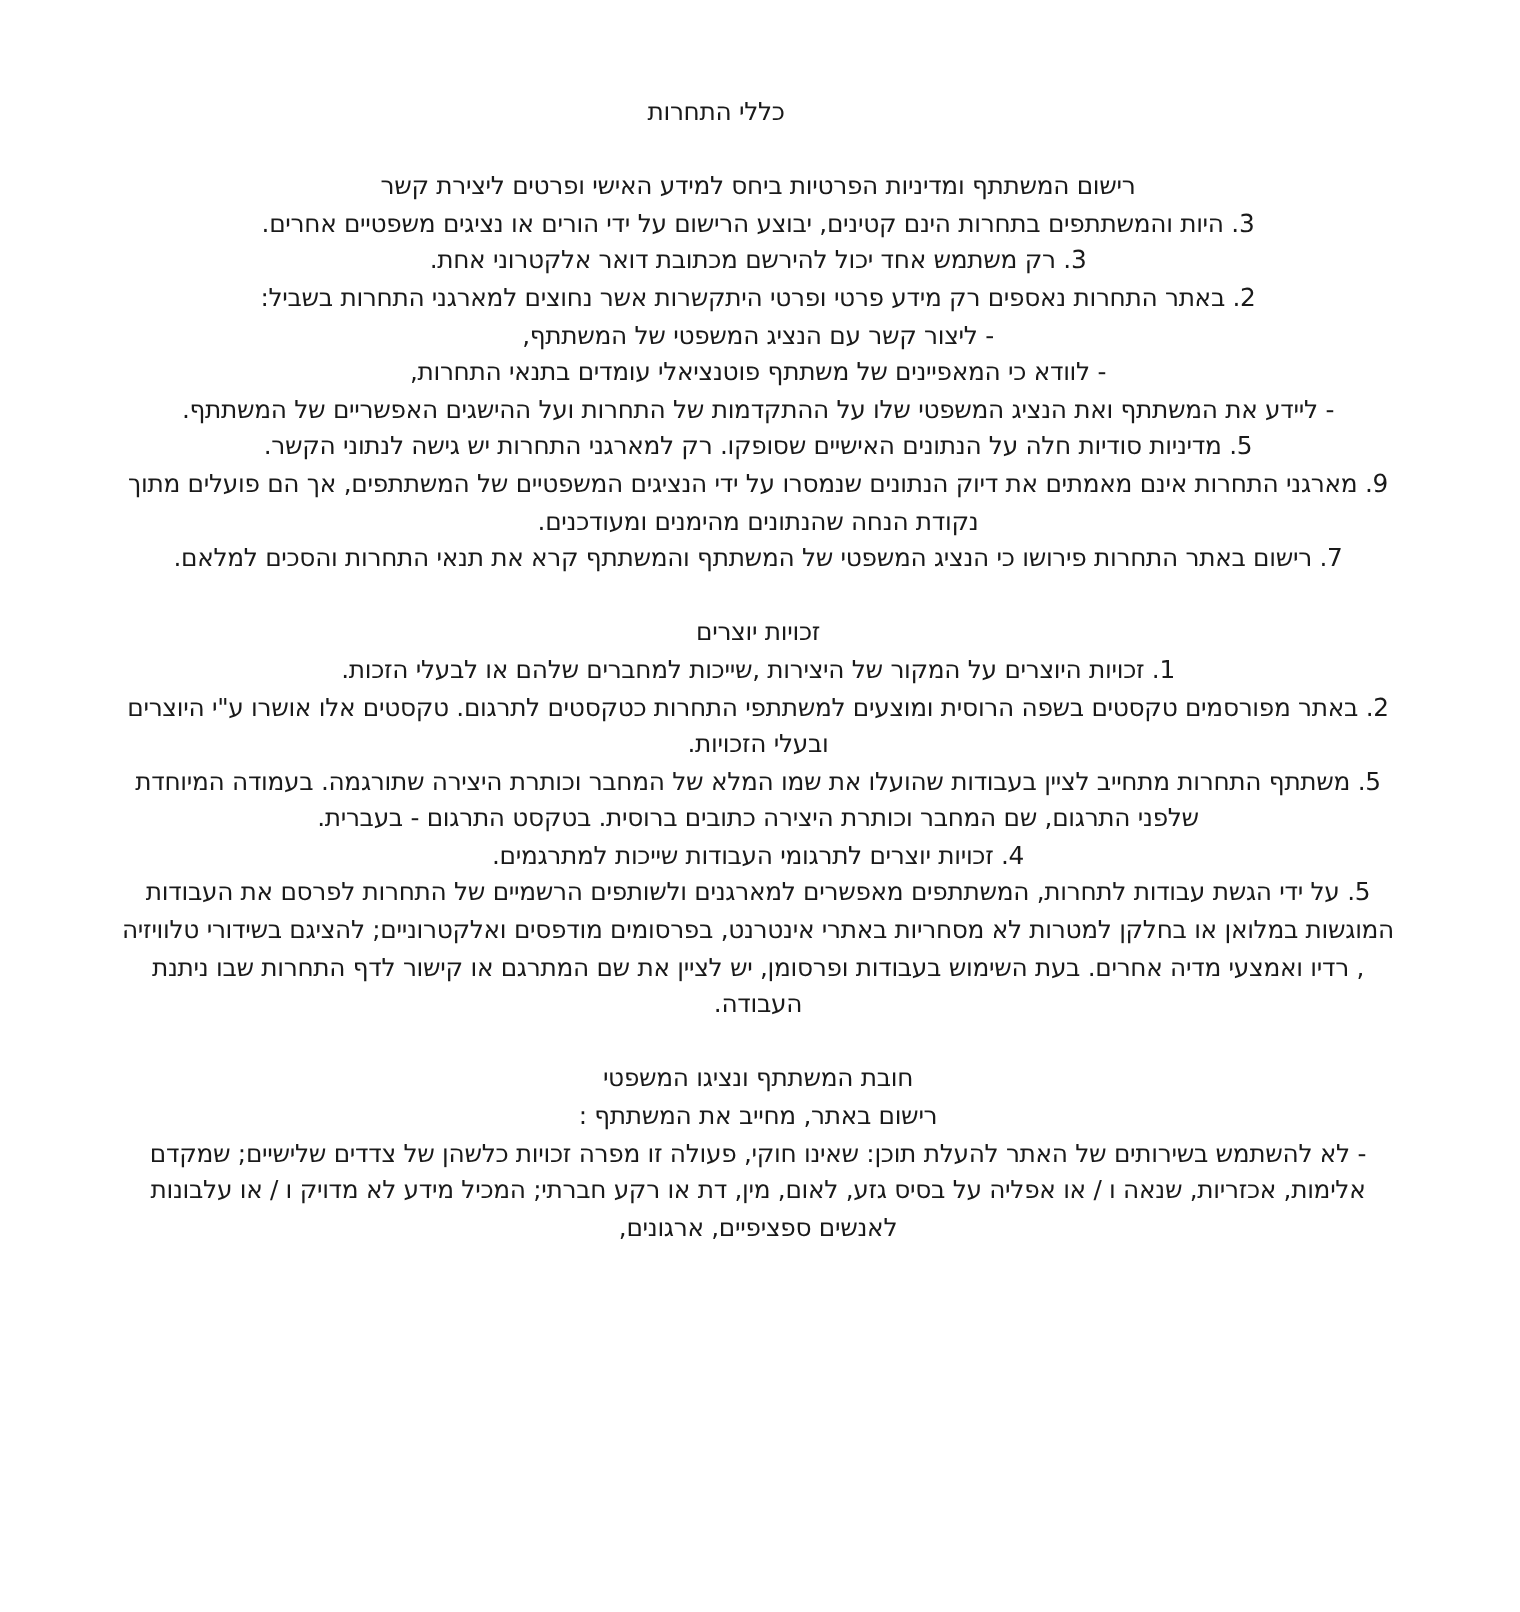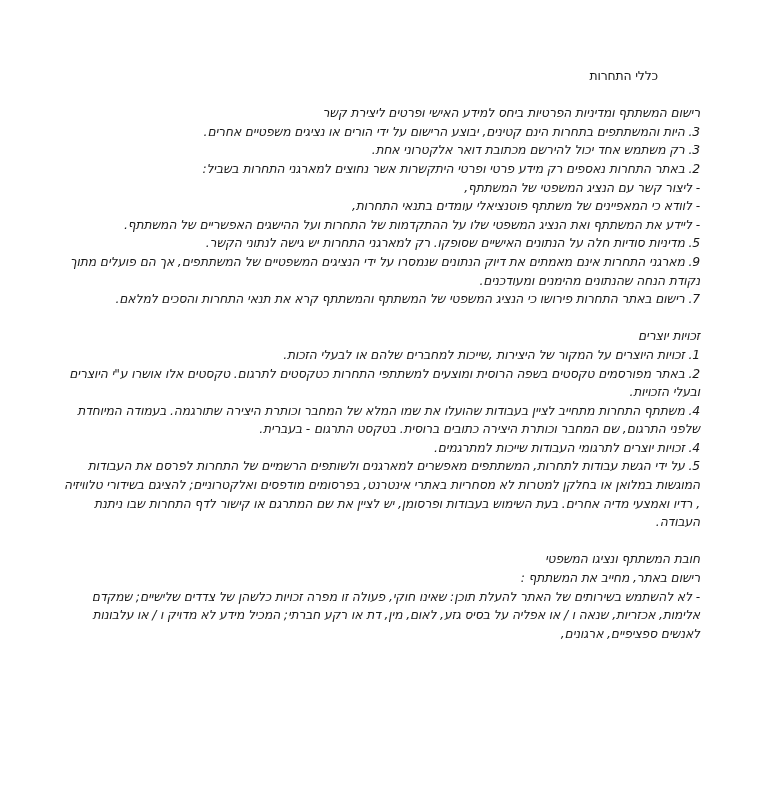--- a/index.html
+++ b/index.html
@@ -14,34 +14,32 @@
       position: relative;
       font-family: "DejaVu Sans", sans-serif;
       color: #1a1a1a;
     }
     .page {
       position: absolute;
       left: 58px;
       top: 47px;
       width: 642px;
       direction: rtl;
-      text-align: right;
+      text-align: center;
       font-size: 12.4px;
       line-height: 18.6px;
       letter-spacing: -0.15px;
-      margin-top: 20px;
     }
     .title {
       margin-right: 42px;
       margin-bottom: 18.6px;
     }
     .section { margin-bottom: 18.6px; }
     .section p {
       margin: 0;
-      font-style: italic;
     }
   </style>
 </head>
 <body>
 
 <div class="page">
   <div class="title">כללי התחרות</div>
 
   <div class="section">
     <p>רישום המשתתף ומדיניות הפרטיות ביחס למידע האישי ופרטים ליצירת קשר</p>
@@ -53,21 +51,21 @@
     <p>- ליידע את המשתתף ואת הנציג המשפטי שלו על ההתקדמות של התחרות ועל ההישגים האפשריים של המשתתף.</p>
     <p>5. מדיניות סודיות חלה על הנתונים האישיים שסופקו. רק למארגני התחרות יש גישה לנתוני הקשר.</p>
     <p>9. מארגני התחרות אינם מאמתים את דיוק הנתונים שנמסרו על ידי הנציגים המשפטיים של המשתתפים, אך הם פועלים מתוך נקודת הנחה שהנתונים מהימנים ומעודכנים.</p>
     <p>7. רישום באתר התחרות פירושו כי הנציג המשפטי של המשתתף והמשתתף קרא את תנאי התחרות והסכים למלאם.</p>
   </div>
 
   <div class="section">
     <p>זכויות יוצרים</p>
     <p>1. זכויות היוצרים על המקור של היצירות ,שייכות למחברים שלהם או לבעלי הזכות.</p>
     <p>2. באתר מפורסמים טקסטים בשפה הרוסית ומוצעים למשתתפי התחרות כטקסטים לתרגום. טקסטים אלו אושרו ע"י היוצרים ובעלי הזכויות.</p>
-    <p>4. משתתף התחרות מתחייב לציין בעבודות שהועלו את שמו המלא של המחבר וכותרת היצירה שתורגמה. בעמודה המיוחדת שלפני התרגום, שם המחבר וכותרת היצירה כתובים ברוסית. בטקסט התרגום - בעברית.</p>
+    <p>5. משתתף התחרות מתחייב לציין בעבודות שהועלו את שמו המלא של המחבר וכותרת היצירה שתורגמה. בעמודה המיוחדת שלפני התרגום, שם המחבר וכותרת היצירה כתובים ברוסית. בטקסט התרגום - בעברית.</p>
     <p>4. זכויות יוצרים לתרגומי העבודות שייכות למתרגמים.</p>
     <p>5. על ידי הגשת עבודות לתחרות, המשתתפים מאפשרים למארגנים ולשותפים הרשמיים של התחרות לפרסם את העבודות המוגשות במלואן או בחלקן למטרות לא מסחריות באתרי אינטרנט, בפרסומים מודפסים ואלקטרוניים; להציגם בשידורי טלוויזיה , רדיו ואמצעי מדיה אחרים. בעת השימוש בעבודות ופרסומן, יש לציין את שם המתרגם או קישור לדף התחרות שבו ניתנת העבודה.</p>
   </div>
 
   <div class="section">
     <p>חובת המשתתף ונציגו המשפטי</p>
     <p>רישום באתר, מחייב את המשתתף :</p>
     <p>- לא להשתמש בשירותים של האתר להעלת  תוכן: שאינו חוקי, פעולה זו מפרה זכויות כלשהן של צדדים שלישיים; שמקדם אלימות, אכזריות, שנאה ו / או אפליה על בסיס גזע, לאום, מין, דת או רקע חברתי; המכיל מידע לא מדויק ו / או עלבונות לאנשים ספציפיים, ארגונים,</p>
   </div>
 </div>

